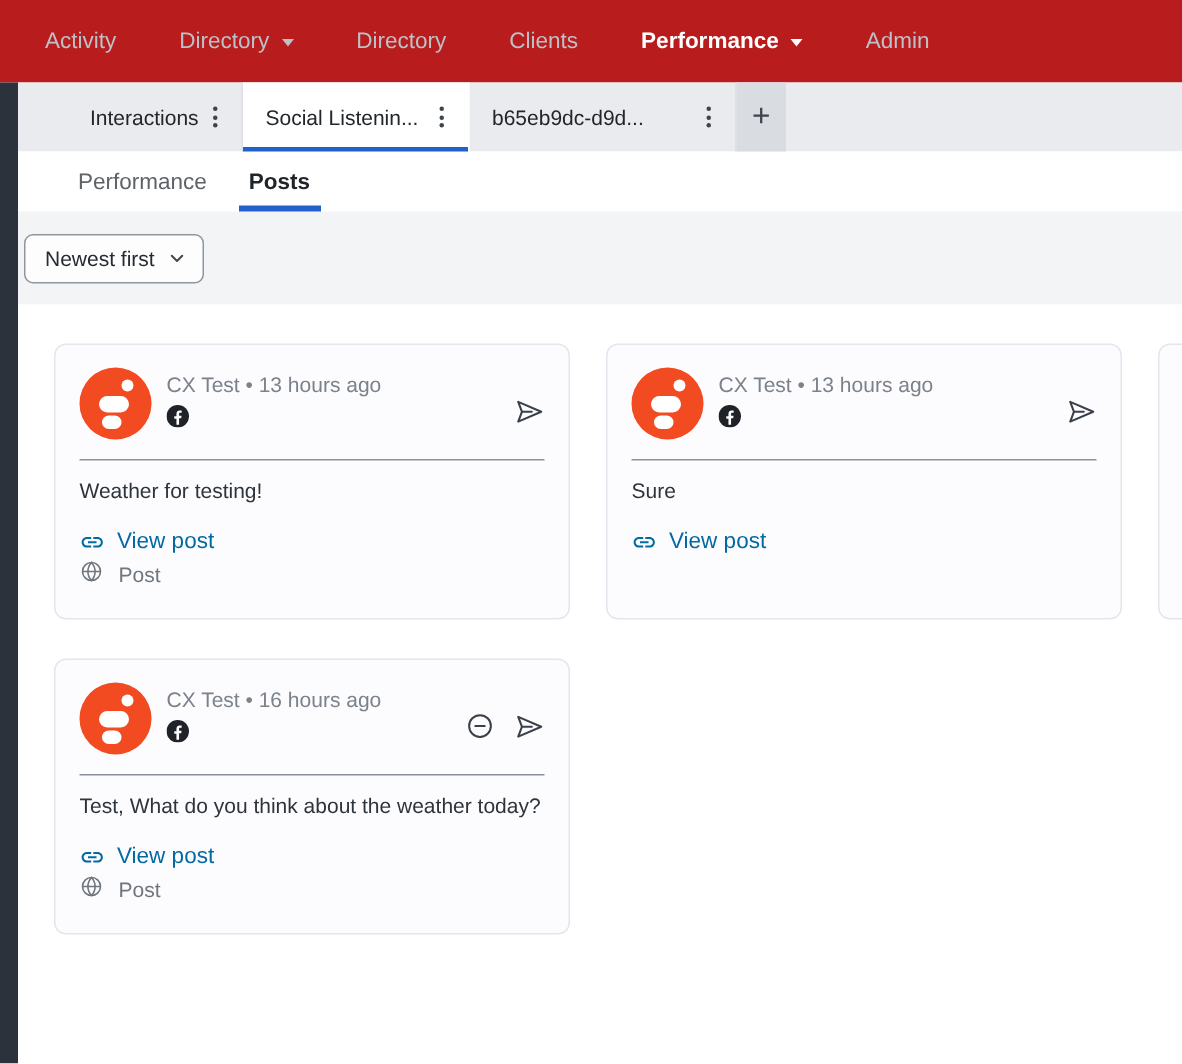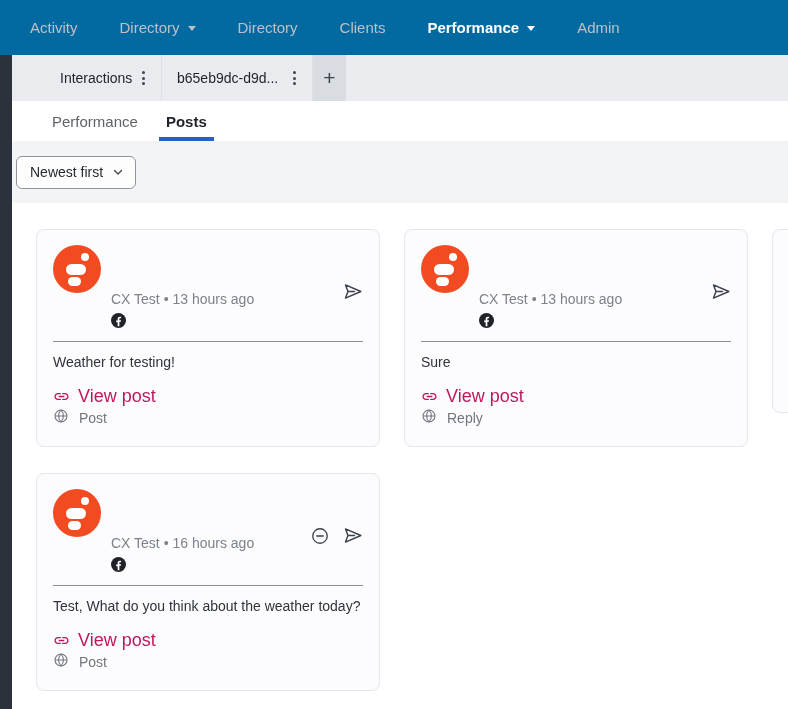--- a/index.html
+++ b/index.html
@@ -2,21 +2,21 @@
 <html><head>
 <meta charset="utf-8">
 <style>
   html,body{margin:0;padding:0;}
   body{
     width:788px;height:709px;overflow:hidden;background:#ffffff;
     font-family:"Liberation Sans","DejaVu Sans",sans-serif;
     -webkit-font-smoothing:antialiased;position:relative;
   }
   
-  .nav{height:55px;background:#0369a1;display:flex;align-items:center;padding-left:30px;gap:42px;}
+  .nav{height:55px;background:#b91c1c;display:flex;align-items:center;padding-left:30px;gap:42px;}
   .nav-item{display:flex;align-items:center;gap:8px;font-size:15px;color:#bcc1c8;cursor:pointer;white-space:nowrap;}
   .nav-item.bold{color:#ffffff;font-weight:700;}
   .caret{width:0;height:0;border-left:4.5px solid transparent;border-right:4.5px solid transparent;border-top:5px solid currentColor;margin-top:2px;}
   
   .left-strip{position:absolute;left:0;top:55px;width:12px;height:654px;background:#2c323b;}
   .main{margin-left:12px;}
   
   .tab-bar{height:46px;background:#e9ebef;display:flex;align-items:stretch;}
   .tab{box-sizing:border-box;display:flex;align-items:center;justify-content:space-between;
        padding:0 12px 0 15px;font-size:14px;color:#22262b;cursor:pointer;border-right:1px solid #dde0e5;}
@@ -43,28 +43,28 @@
   .content{background:#ffffff;padding:26px 0 0 24px;min-height:480px;}
   .grid{display:flex;flex-wrap:wrap;width:1080px;column-gap:24px;row-gap:26px;align-items:flex-start;}
   .card{width:344px;min-height:184px;box-sizing:border-box;background:#fcfcfe;border:1px solid #e2e6ed;
         border-radius:8px;padding:15px 16px 18px;}
   .card.partial{min-height:184px;}
   .card-head{display:flex;}
   .avatar{width:48px;height:48px;border-radius:50%;background:#f24b21;position:relative;flex:none;}
   .av-dot{position:absolute;left:28px;top:8px;width:8px;height:8px;border-radius:50%;background:#fff;}
   .av-mid{position:absolute;left:13px;top:19px;width:20px;height:11px;border-radius:6px;background:#fff;}
   .av-bot{position:absolute;left:15px;top:32px;width:13px;height:9px;border-radius:5px;background:#fff;}
-  .head-mid{flex:1;margin-left:10px;min-width:0;margin-top:43px;}
+  .head-mid{flex:1;margin-left:10px;min-width:0;}
   .meta{margin-top:3px;font-size:14px;color:#7b828b;white-space:nowrap;}
   .fb{display:block;margin-top:6px;width:15px;height:15px;line-height:0;}
   .head-icons{display:flex;align-items:center;gap:12px;color:#39404a;margin-top:10px;}
   .icon-btn{display:flex;align-items:center;cursor:pointer;line-height:0;}
   .divider{border-top:1px solid #8a9099;margin-top:13px;}
   .post-text{margin:10px 0 0;font-size:14px;color:#2e343b;line-height:21px;}
-  .view-link{display:flex;align-items:center;gap:8px;margin-top:13px;color:#be185d;font-size:18px;
+  .view-link{display:flex;align-items:center;gap:8px;margin-top:13px;color:#0369a1;font-size:15px;
              text-decoration:none;cursor:pointer;line-height:20px;}
   .view-link .ic{line-height:0;}
   .post-type{display:flex;align-items:flex-start;gap:10px;margin-top:2px;color:#70767d;font-size:14px;line-height:20px;}
   .post-type .ic{line-height:0;}
 </style>
 </head>
 <body>
 
 <header class="nav">
     <div class="nav-item">
@@ -90,20 +90,28 @@
   </header>
 
 <div class="left-strip"></div>
 
 <div class="main">
 
   <div class="tab-bar">
 
   <div class="tab">
         <span class="tab-label">Interactions</span>
+        <span class="kebab">
+          <i></i>
+          <i></i>
+          <i></i>
+        </span>
+      </div>
+      <div class="tab active">
+        <span class="tab-label">Social Listenin...</span>
         <span class="kebab">
           <i></i>
           <i></i>
           <i></i>
         </span>
       </div>
       <div class="tab">
         <span class="tab-label">b65eb9dc-d9d...</span>
         <span class="kebab">
           <i></i>
@@ -207,29 +215,20 @@
     <div class="divider"></div>
     <p class="post-text">Sure</p>
     <a class="view-link">
       <span class="ic">
         <svg width="17" height="17" viewBox="0 0 24 24" fill="currentColor">
                 <path d="M3.9 12c0-1.71 1.39-3.1 3.1-3.1h4V7H7c-2.76 0-5 2.24-5 5s2.24 5 5 5h4v-1.9H7c-1.71 0-3.1-1.39-3.1-3.1zM8 13h8v-2H8v2zm9-6h-4v1.9h4c1.71 0 3.1 1.39 3.1 3.1s-1.39 3.1-3.1 3.1h-4V17h4c2.76 0 5-2.24 5-5s-2.24-5-5-5z"></path>
               </svg>
       </span>
       <span class="link-label">View post</span>
     </a>
-    <div class="post-type">
-      <span class="ic">
-        <svg width="16" height="16" viewBox="0 0 24 24" fill="none" stroke="currentColor" stroke-width="1.6">
-                <circle cx="12" cy="12" r="9"></circle>
-                <path d="M3 12h18M12 3c2.4 2.6 3.6 5.6 3.6 9s-1.2 6.4-3.6 9c-2.4-2.6-3.6-5.6-3.6-9s1.2-6.4 3.6-9z"></path>
-              </svg>
-      </span>
-      <span class="type-label">Reply</span>
-    </div>
   </article>
         <article class="card partial"></article>
         <article class="card">
     <div class="card-head">
       <div class="avatar">
         <span class="av-dot"></span>
         <span class="av-mid"></span>
         <span class="av-bot"></span>
       </div>
       <div class="head-mid">

